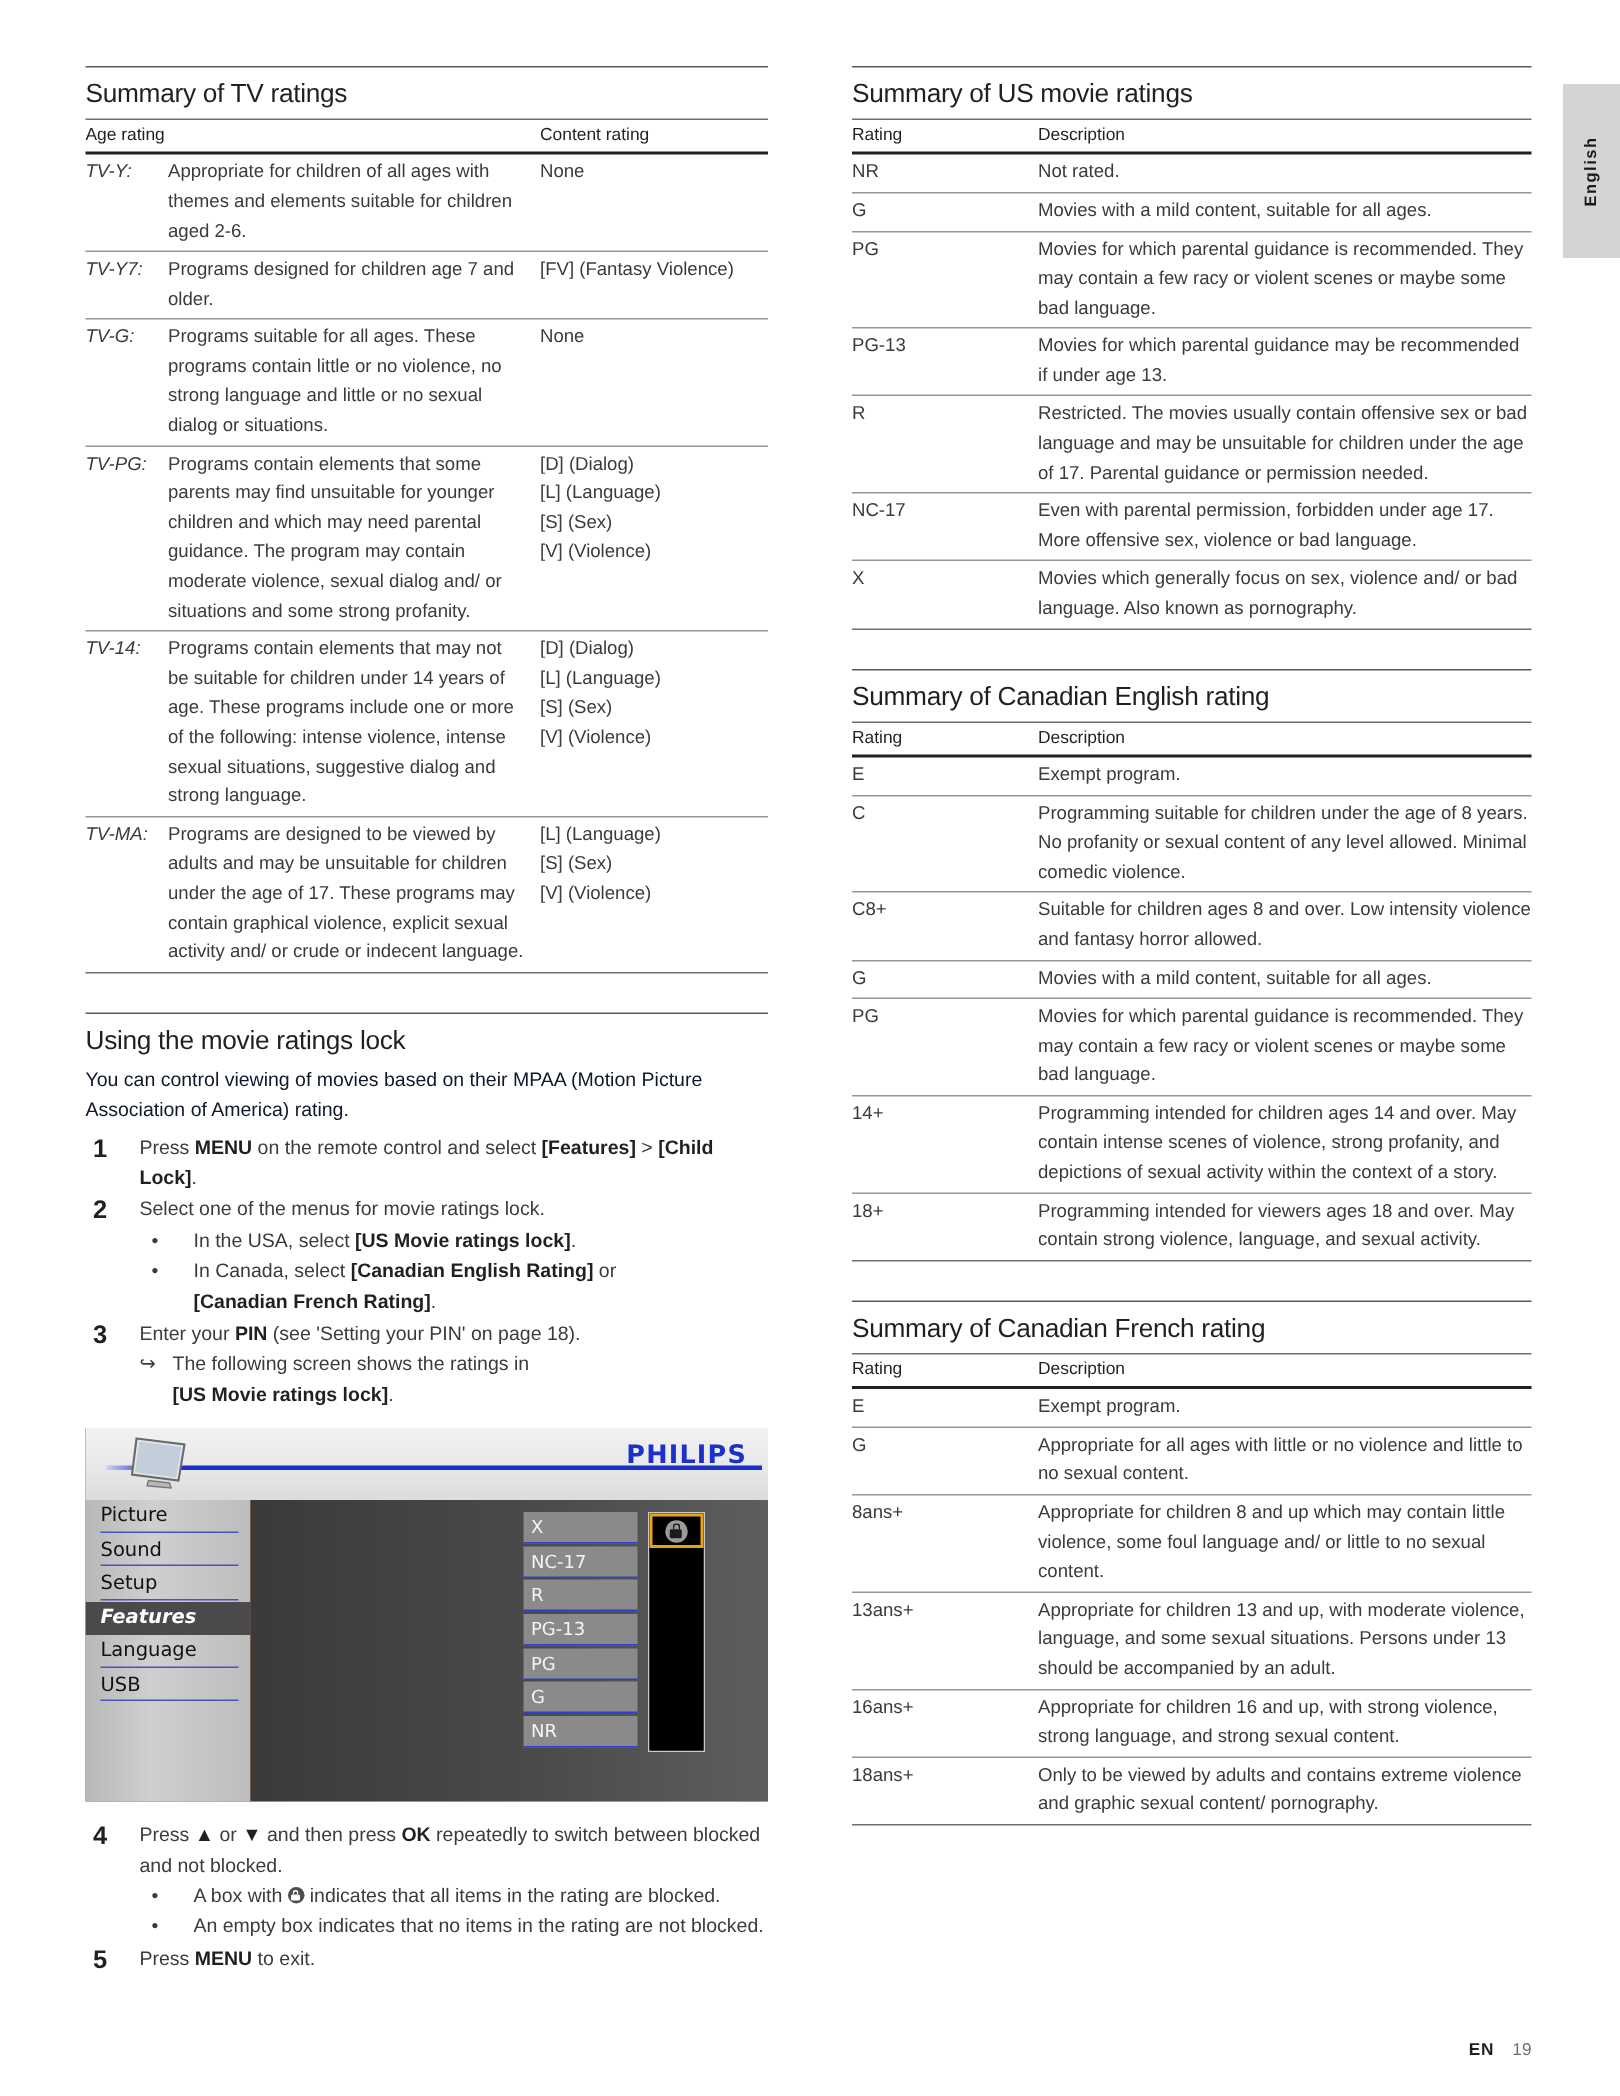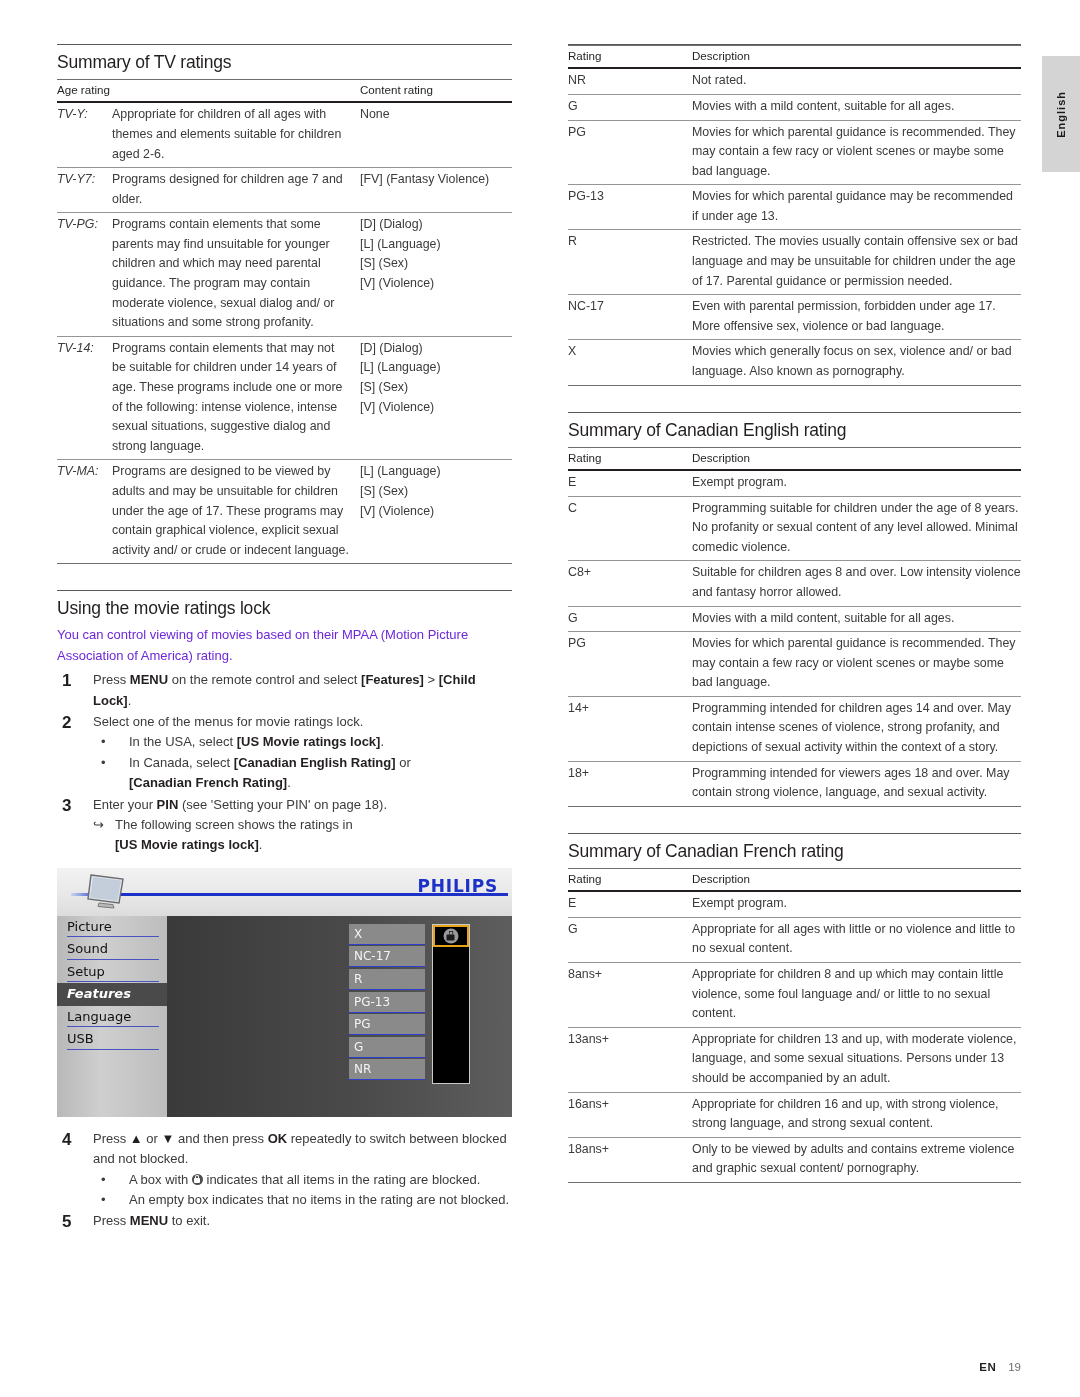--- a/index.html
+++ b/index.html
@@ -112,21 +112,21 @@
   .tv-table .ctag { white-space: nowrap; }
 
   
   .sm-table td.key { width: 118px; }
   .sm-table th.h1 { width: 118px; }
 
   
   p.body {
     font-size: 13px;
     line-height: 1.57;
-    color: #6d28d9;
+    color: #0f172a;
     margin: 6px 0 4px 0;
   }
 
   ol.steps {
     list-style: none;
     margin: 0;
     padding: 0;
   }
   ol.steps > li {
     position: relative;
@@ -461,20 +461,27 @@
               <td class="c2">Appropriate for children of all ages with themes and elements suitable for children aged 2-6.</td>
               <td class="c3">
                 <div class="ctag">None</div>
               </td>
             </tr>
             <tr>
               <td class="c1">TV-Y7:</td>
               <td class="c2">Programs designed for children age 7 and older.</td>
               <td class="c3">
                 <div class="ctag">[FV] (Fantasy Violence)</div>
+              </td>
+            </tr>
+            <tr>
+              <td class="c1">TV-G:</td>
+              <td class="c2">Programs suitable for all ages. These programs contain little or no violence, no strong language and little or no sexual dialog or situations.</td>
+              <td class="c3">
+                <div class="ctag">None</div>
               </td>
             </tr>
             <tr>
               <td class="c1">TV-PG:</td>
               <td class="c2">Programs contain elements that some parents may find unsuitable for younger children and which may need parental guidance. The program may contain moderate violence, sexual dialog and/ or situations and some strong profanity.</td>
               <td class="c3">
                 <div class="ctag">[D] (Dialog)</div>
                 <div class="ctag">[L] (Language)</div>
                 <div class="ctag">[S] (Sex)</div>
                 <div class="ctag">[V] (Violence)</div>
@@ -633,20 +640,21 @@
           <span>Press </span><span class="kb">MENU</span><span> to exit.</span>
         </li>
       </ol>
     </section>
   </div>
 
   <div class="col col-right">
 
     <section class="sec">
       <div class="sec-rule-top"></div>
+      <h2 class="sec-title">Summary of US movie ratings</h2>
       <table class="rt sm-table">
         <thead>
             <tr>
           <th class="h1">Rating</th>
           <th>Description</th>
         </tr>
           </thead>
         <tbody id="us-rows">
             <tr>
               <td class="key">NR</td>

